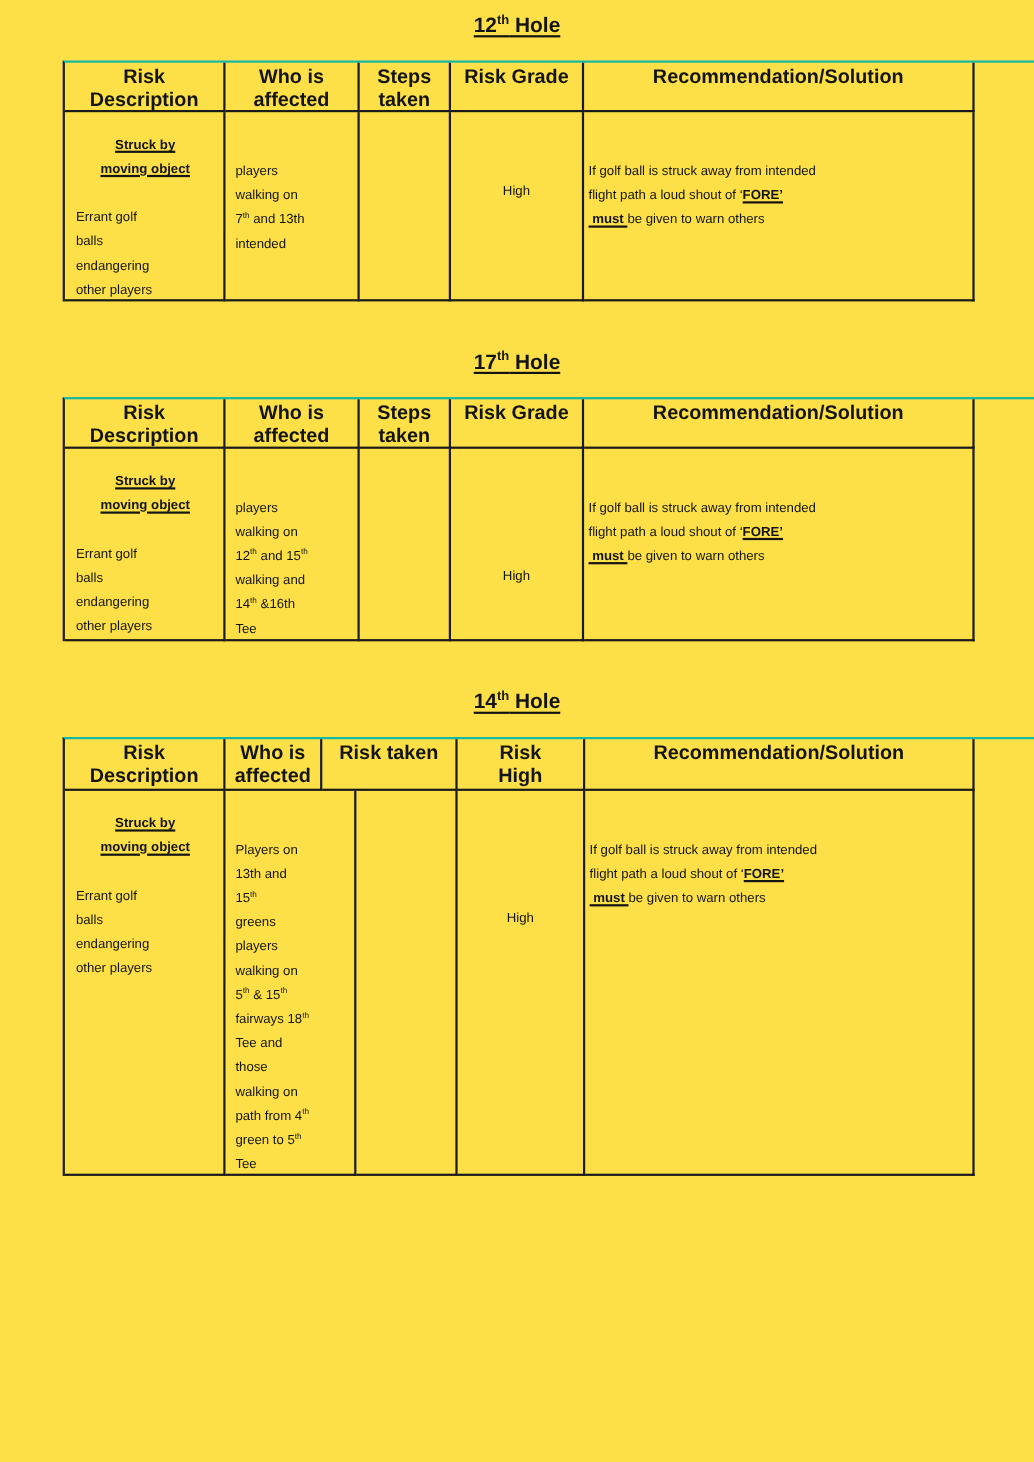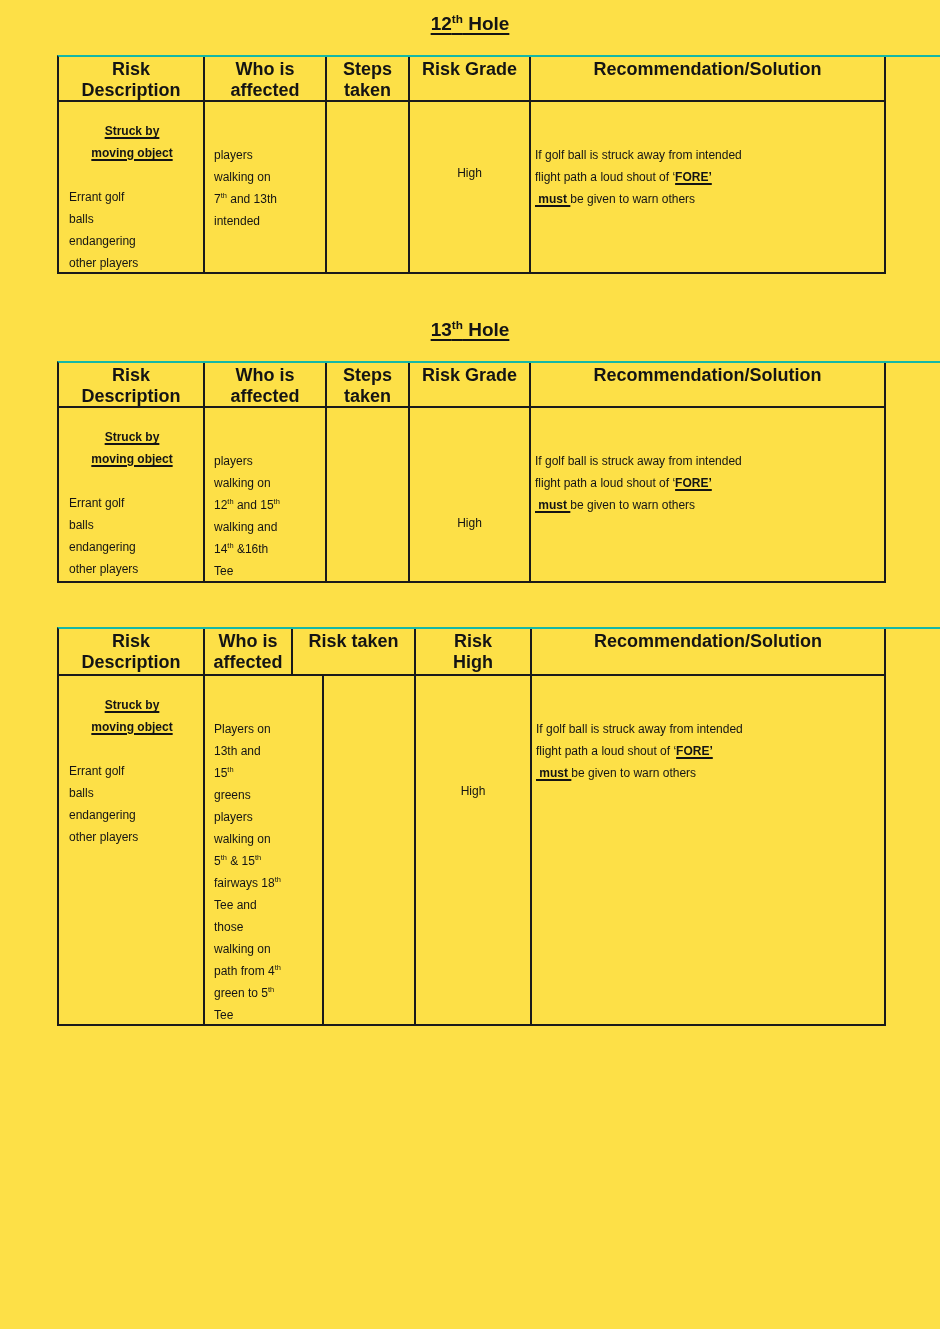--- a/index.html
+++ b/index.html
@@ -96,21 +96,21 @@
           <div class="cell bcell c2 who-cell"><span>players</span><br><span>walking on</span><br><span>7</span><sup>th</sup><span> and 13th</span><br><span>intended</span></div>
           <div class="cell bcell c3 steps-cell"></div>
           <div class="cell bcell c4 grade-cell"><span>High</span></div>
           <div class="cell bcell c5 rec-cell"><span>If golf ball is struck away from intended</span><br><span>flight path a loud shout of ‘</span><span class="b u">FORE’</span><br><span class="b u">&nbsp;must </span><span>be given to warn others</span></div>
         </div>
       </div>
     </div>
 
     <div class="sec">
       <div class="sec-title">
-        <span class="title-text"><span>13</span><sup>th</sup><span> Hole</span></span>
+        <span class="title-text"><span>17</span><sup>th</sup><span> Hole</span></span>
       </div>
       <div class="tbl tblA t2">
         <div class="trow hrow">
           <div class="cell hcell c1"><span>Risk</span><br><span>Description</span></div>
           <div class="cell hcell c2"><span>Who is</span><br><span>affected</span></div>
           <div class="cell hcell c3"><span>Steps</span><br><span>taken</span></div>
           <div class="cell hcell c4"><span>Risk Grade</span></div>
           <div class="cell hcell c5"><span>Recommendation/Solution</span></div>
         </div>
         <div class="trow brow">
@@ -120,20 +120,23 @@
           </div>
           <div class="cell bcell c2 who-cell"><span>players</span><br><span>walking on</span><br><span>12</span><sup>th</sup><span> and 15</span><sup>th</sup><br><span>walking and</span><br><span>14</span><sup>th</sup><span> &amp;16th</span><br><span>Tee</span></div>
           <div class="cell bcell c3 steps-cell"></div>
           <div class="cell bcell c4 grade-cell"><span>High</span></div>
           <div class="cell bcell c5 rec-cell"><span>If golf ball is struck away from intended</span><br><span>flight path a loud shout of ‘</span><span class="b u">FORE’</span><br><span class="b u">&nbsp;must </span><span>be given to warn others</span></div>
         </div>
       </div>
     </div>
 
     <div class="sec">
+      <div class="sec-title">
+        <span class="title-text"><span>14</span><sup>th</sup><span> Hole</span></span>
+      </div>
       <div class="tbl tblB t3">
         <div class="trow hrow">
           <div class="cell hcell c1"><span>Risk</span><br><span>Description</span></div>
           <div class="cell hcell c2"><span>Who is</span><br><span>affected</span></div>
           <div class="cell hcell c3"><span>Risk taken</span></div>
           <div class="cell hcell c4"><span>Risk</span><br><span>High</span></div>
           <div class="cell hcell c5"><span>Recommendation/Solution</span></div>
         </div>
         <div class="trow brow">
           <div class="cell bcell c1 risk-cell">

